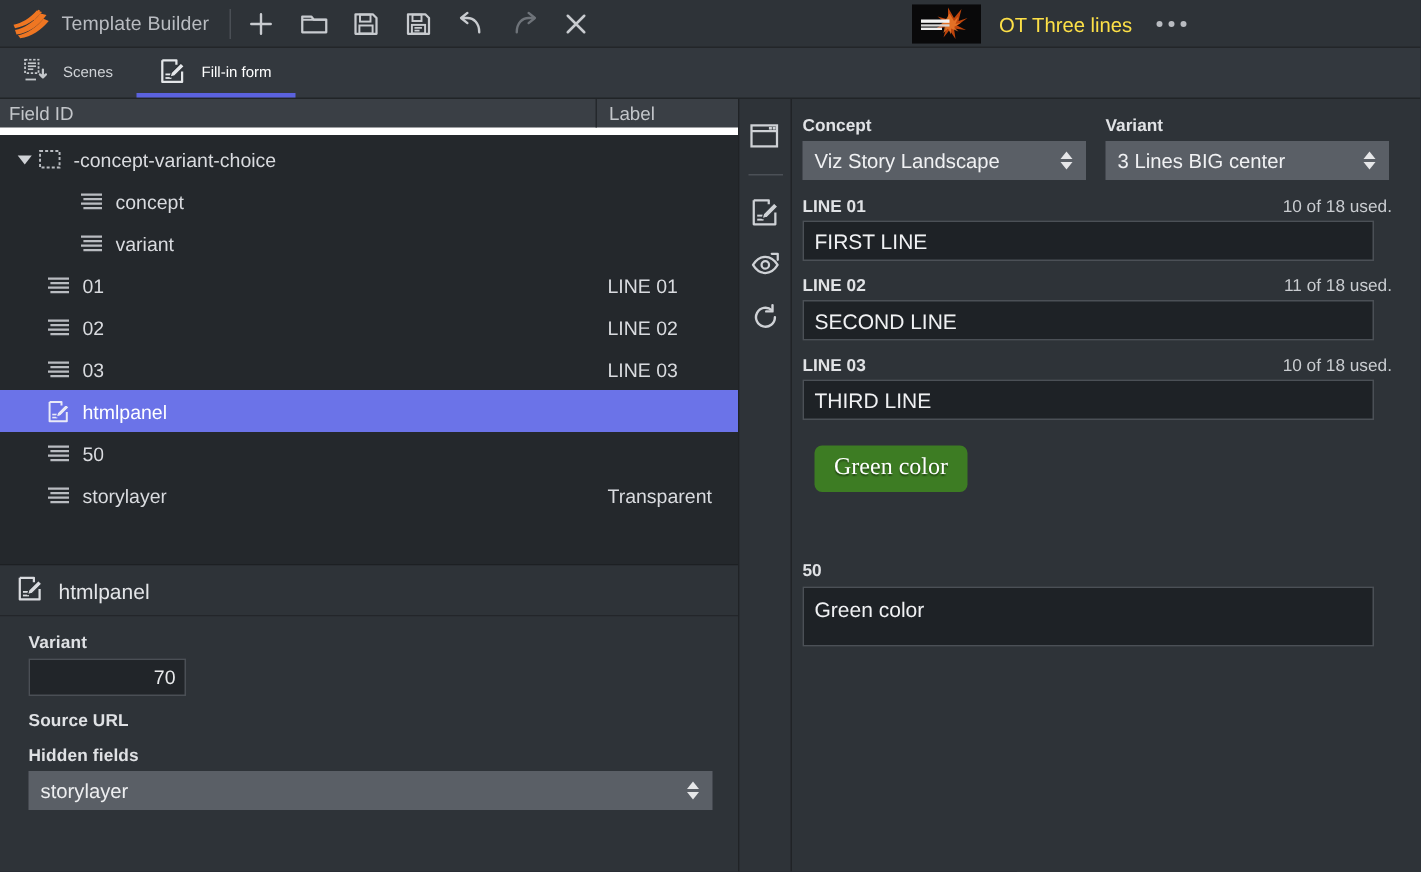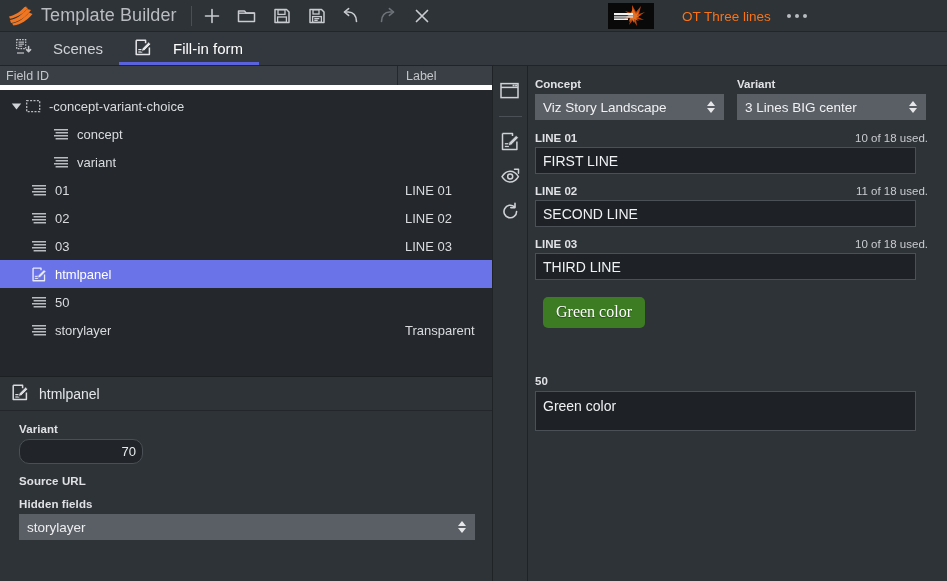--- a/index.html
+++ b/index.html
@@ -15,49 +15,49 @@
   
   .titlebar {
     height: 32px; flex: 0 0 32px;
     background: #2e3338;
     display: flex; align-items: center;
     position: relative;
     border-bottom: 1px solid #232629;
   }
   .logo { width: 26px; height: 22px; margin-left: 8px; flex:0 0 auto; }
   .app-title {
-    font-size: 18px; color: #b9bcc1; margin-left: 7px; letter-spacing:.1px;
+    font-size: 13px; color: #b9bcc1; margin-left: 7px; letter-spacing:.1px;
     white-space: nowrap;
   }
   .tb-sep { width:1px; height:20px; background:#4a4f55; margin:0 10px 0 14px; }
   .tb-icons { display:flex; align-items:center; gap: 15px; }
   .tb-btn { width:20px; height:20px; display:flex; align-items:center; justify-content:center; cursor:pointer; }
   .tb-btn svg { display:block; }
 
   .doc-chip {
     position:absolute; left: 608px; top:0; height:32px;
     display:flex; align-items:center;
   }
   .thumb {
     width: 46px; height: 26px; background:#0b0b0c; position:relative; overflow:hidden;
     flex:0 0 auto;
   }
-  .doc-name { font-size:13.5px; color:#f97316; margin-left:28px; white-space:nowrap; }
+  .doc-name { font-size:13.5px; color:#fde047; margin-left:12px; white-space:nowrap; }
   .dots { margin-left: 16px; display:flex; gap:4px; align-items:center; cursor:pointer; }
   .dots i { width:4px; height:4px; border-radius:50%; background:#b9bcc1; display:block; }
 
   
   .tabbar {
     height: 34px; flex:0 0 34px; background:#33383e;
     display:flex; align-items:stretch; border-bottom:1px solid #212427;
   }
   .tab {
-    display:flex; align-items:center; gap:21px;
+    display:flex; align-items:center; gap:10px;
     padding: 0 16px; cursor:pointer; position:relative;
-    font-size:15px; color:#cfd2d6;
+    font-size:10px; color:#cfd2d6;
   }
   .tab .uline { position:absolute; left:0; right:0; bottom:0; height:3px; background:transparent; }
   .tab.active { color:#ffffff; }
   .tab.active .uline { background:#5b62de; }
 
   
   .body { flex:1 1 auto; display:flex; min-height:0; }
 
   
   .leftcol { width:493px; flex:0 0 493px; display:flex; flex-direction:column; min-height:0;
@@ -92,21 +92,21 @@
     background:#2e3338; border-bottom:1px solid #23262a; font-size:14px; color:#e3e5e8;
   }
   .props-body { flex:1 1 auto; padding:12px 19px 0 19px; background:#2e3338; }
   .pf-label { font-size:11.5px; color:#dfe1e4; font-weight:bold; margin-bottom:4px; letter-spacing:.1px; }
   .pf-group { margin-bottom:11px; }
   .inp {
     background:#212529; border:1px solid #4a4f55; color:#e8eaec;
     height:25px; font-size:13px; padding:0 6px; font-family:"Liberation Sans",sans-serif;
     outline:none; width:100%;
   }
-  .inp.num { width:124px; text-align:right;border-radius:10px; }
+  .inp.num { width:105px; text-align:right; }
   .inp.url { width:456px; }
   .sel-box {
     position:relative; background:#5a5f66; border:none; height:26px; width:456px;
     display:flex; align-items:center; color:#edeef0; font-size:13.5px; padding:0 22px 0 8px;
   }
   .spin { position:absolute; right:9px; top:50%; transform:translateY(-50%); display:flex; flex-direction:column; gap:2px; }
   .spin i { display:block; width:0;height:0;border-left:4px solid transparent;border-right:4px solid transparent; }
   .spin i.up { border-bottom:5px solid #e6e7e9; }
   .spin i.dn { border-top:5px solid #e6e7e9; }
 

